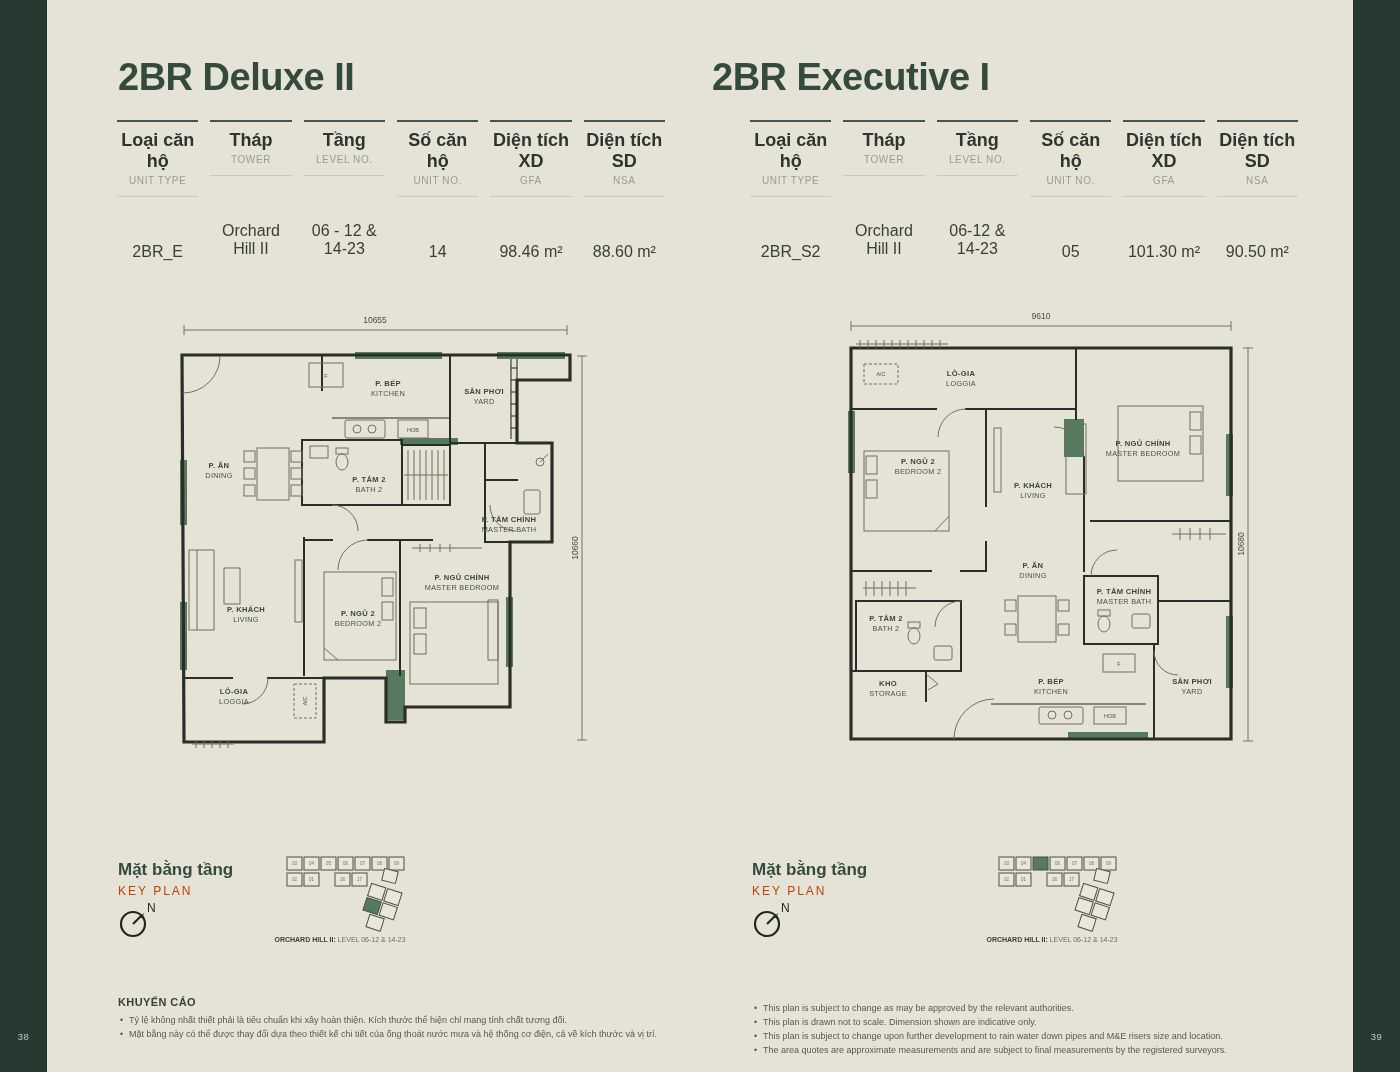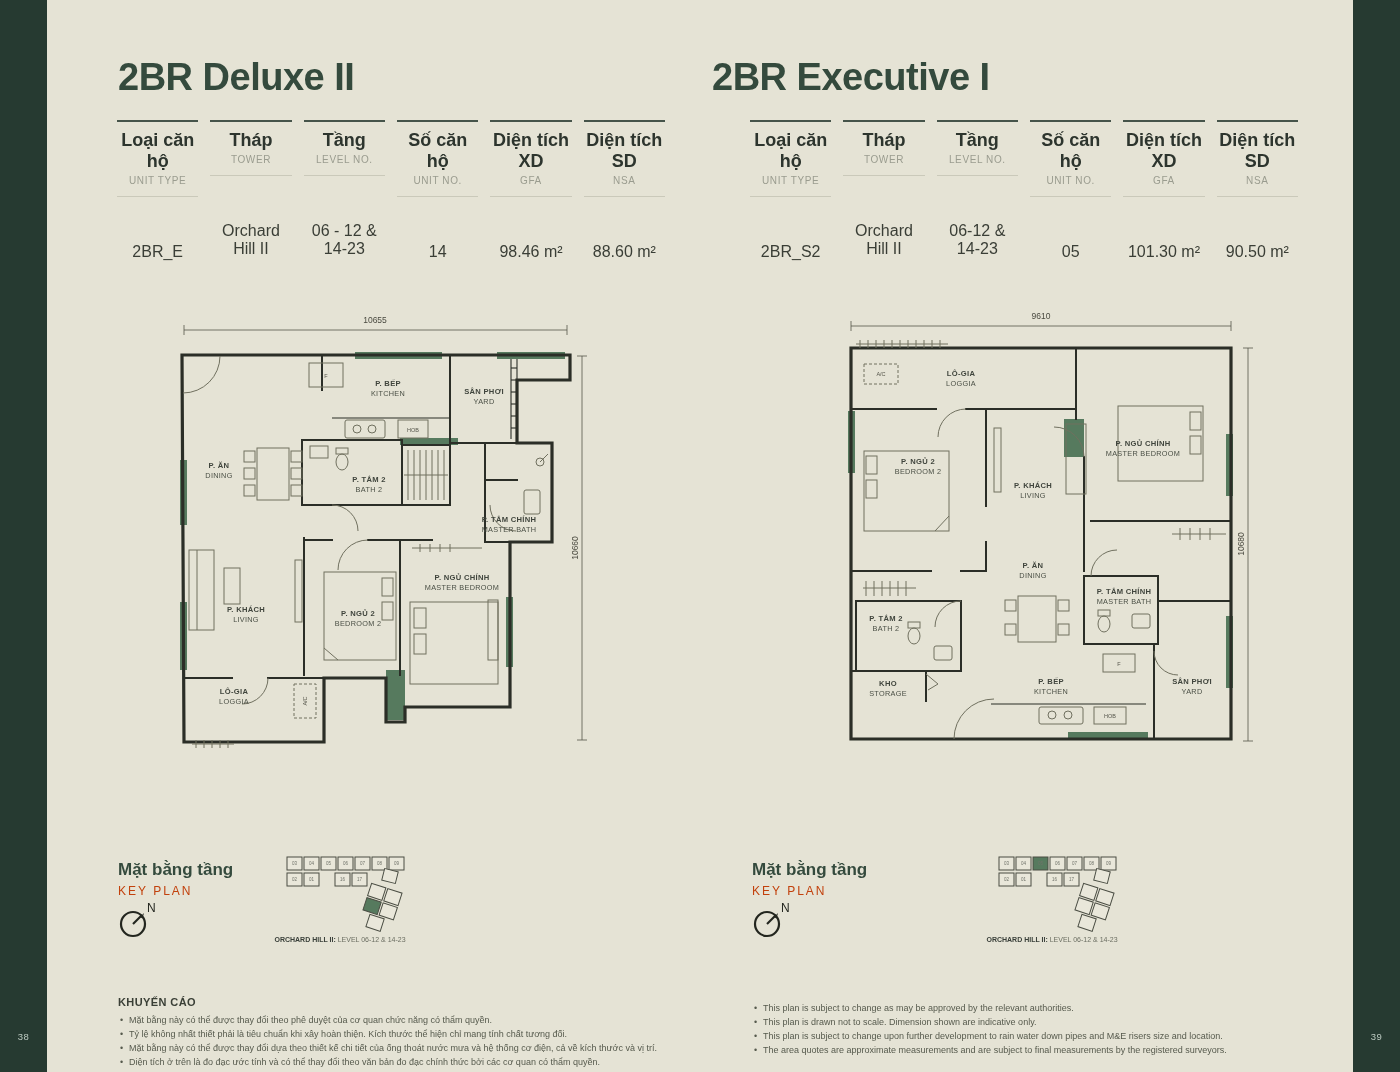--- a/index.html
+++ b/index.html
@@ -492,24 +492,22 @@
       <rect class="kpb" x="82" y="51" width="15" height="13"></rect>
         <rect class="kpb" x="99" y="51" width="15" height="13"></rect>
       <rect class="kpb" x="90" y="66" width="15" height="13"></rect>
     </g>
   </svg>
   <div class="kp-caption kc2"><b>ORCHARD HILL II:</b><span> LEVEL 06-12 &amp; 14-23</span></div>
 
   <div class="disclaimer d1">
     <div class="disc-head">KHUYẾN CÁO</div>
     <ul>
-      <li>Mặt bằng này có thể được thay đổi theo phê duyệt của cơ quan chức năng có thẩm quyền.</li>
       <li>Tỷ lệ không nhất thiết phải là tiêu chuẩn khi xây hoàn thiện. Kích thước thể hiện chỉ mang tính chất tương đối.</li>
       <li>Mặt bằng này có thể được thay đổi dựa theo thiết kế chi tiết của ống thoát nước mưa và hệ thống cơ điện, cả về kích thước và vị trí.</li>
-      <li>Diện tích ở trên là đo đạc ước tính và có thể thay đổi theo văn bản đo đạc chính thức bởi các cơ quan có thẩm quyền.</li>
     </ul>
   </div>
   <div class="disclaimer d2">
     <ul>
       <li>This plan is subject to change as may be approved by the relevant authorities.</li>
       <li>This plan is drawn not to scale. Dimension shown are indicative only.</li>
       <li>This plan is subject to change upon further development to rain water down pipes and M&amp;E risers size and location.</li>
       <li>The area quotes are approximate measurements and are subject to final measurements by the registered surveyors.</li>
     </ul>
   </div>

